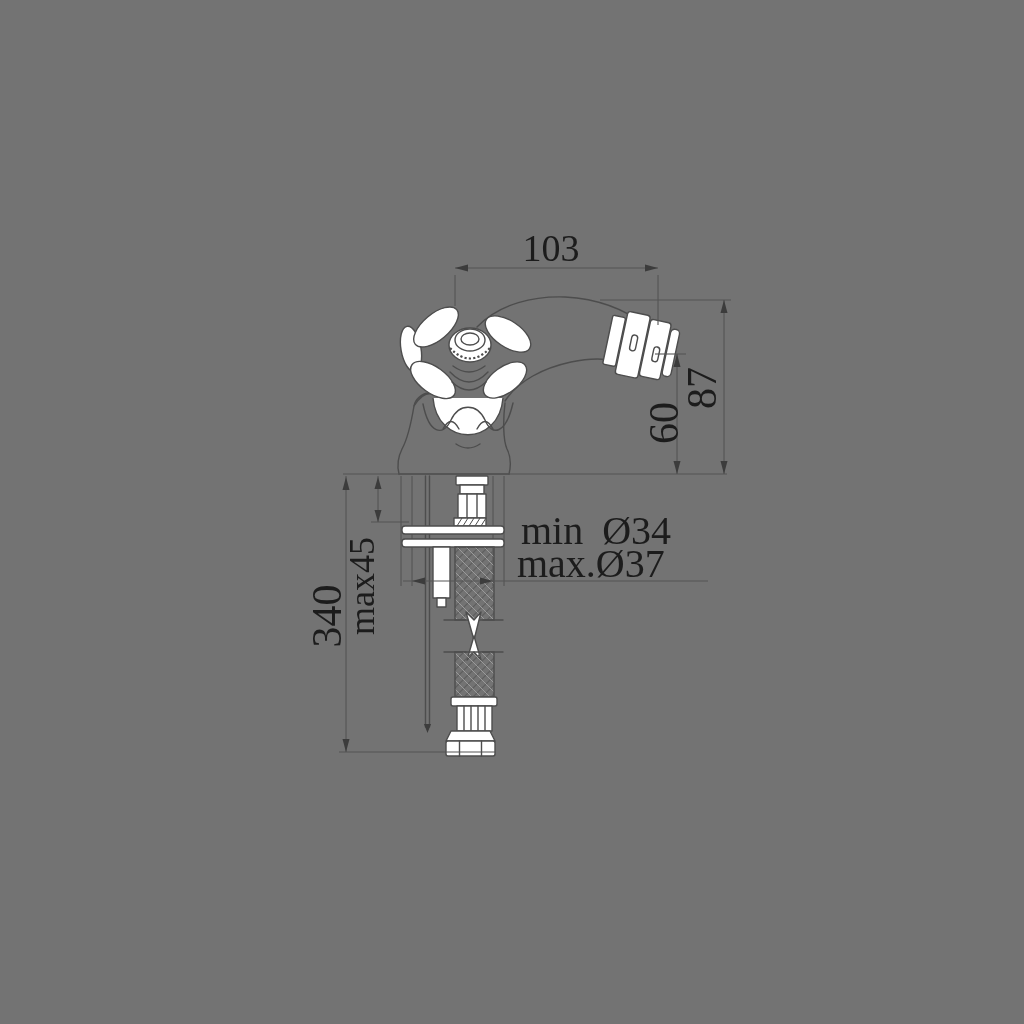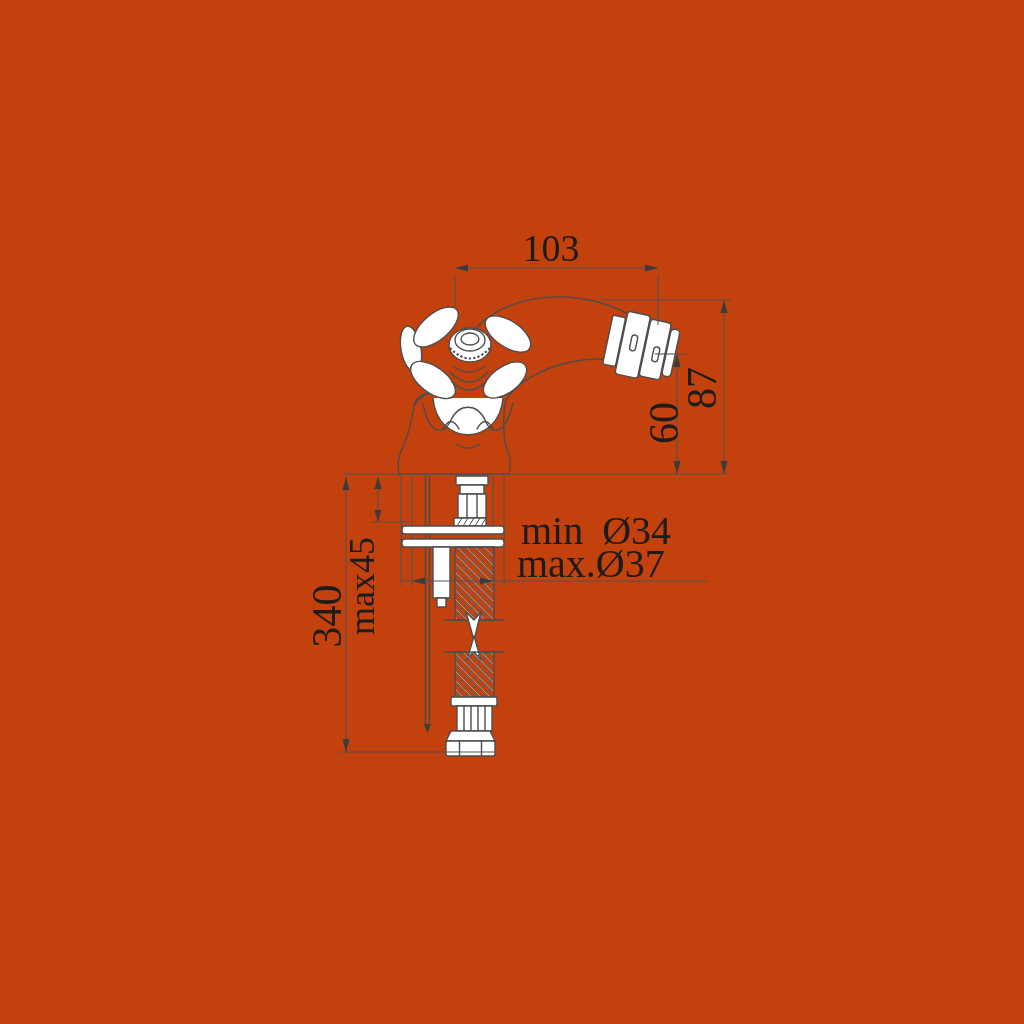--- a/index.html
+++ b/index.html
@@ -1,16 +1,16 @@
 <!DOCTYPE html>
 <html><head>
 <meta charset="utf-8">
 <style>
   html,body{margin:0;padding:0;background:#ffffff;}
-  .canvas{position:relative;width:1024px;height:1024px;background:#c2410c;overflow:hidden;}
+  .canvas{position:relative;width:1024px;height:1024px;background:#737373;overflow:hidden;}
   svg{display:block;}
   .ln{stroke:#4d4d4d;fill:none;stroke-width:1.4;stroke-linejoin:round;stroke-linecap:round;}
   .lnf{stroke:#4d4d4d;fill:#ffffff;stroke-width:1.4;stroke-linejoin:round;}
   .dim{stroke:#545454;fill:none;stroke-width:1.1;stroke-linecap:butt;}
   .ah{fill:#3c3c3c;stroke:none;}
   .braidfill{stroke:#4d4d4d;stroke-width:1.4;fill:url(#braid);}
   text{fill:#1c1c1c;font-family:"Liberation Serif","DejaVu Serif",serif;}
   .t-big{font-size:42px;}
   .t-103{font-size:38px;}
   .t-45{font-size:36px;}

